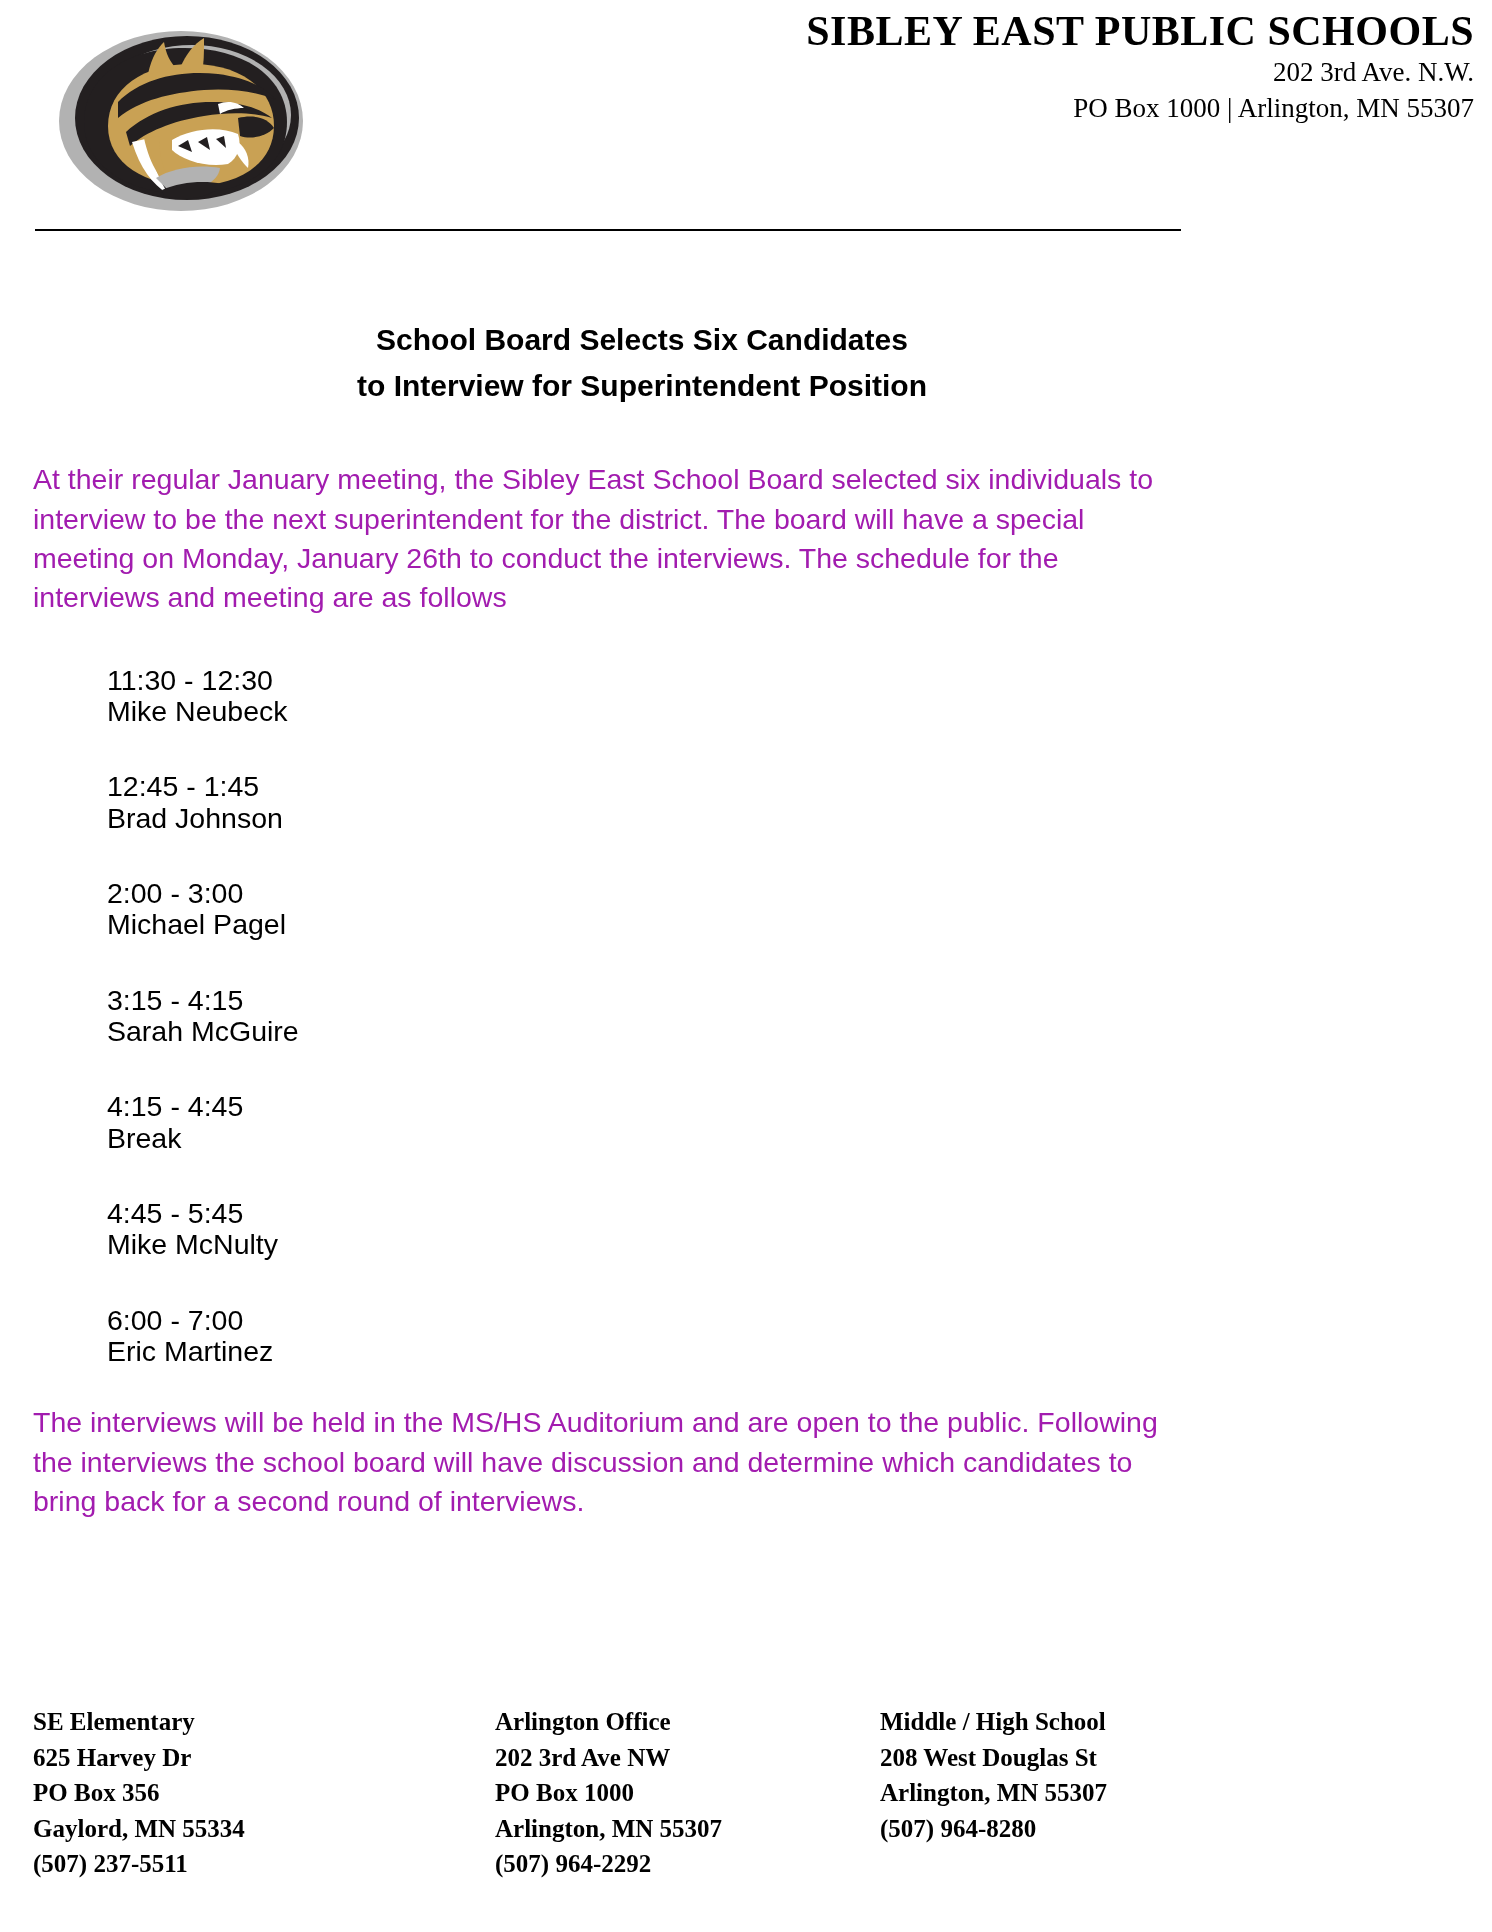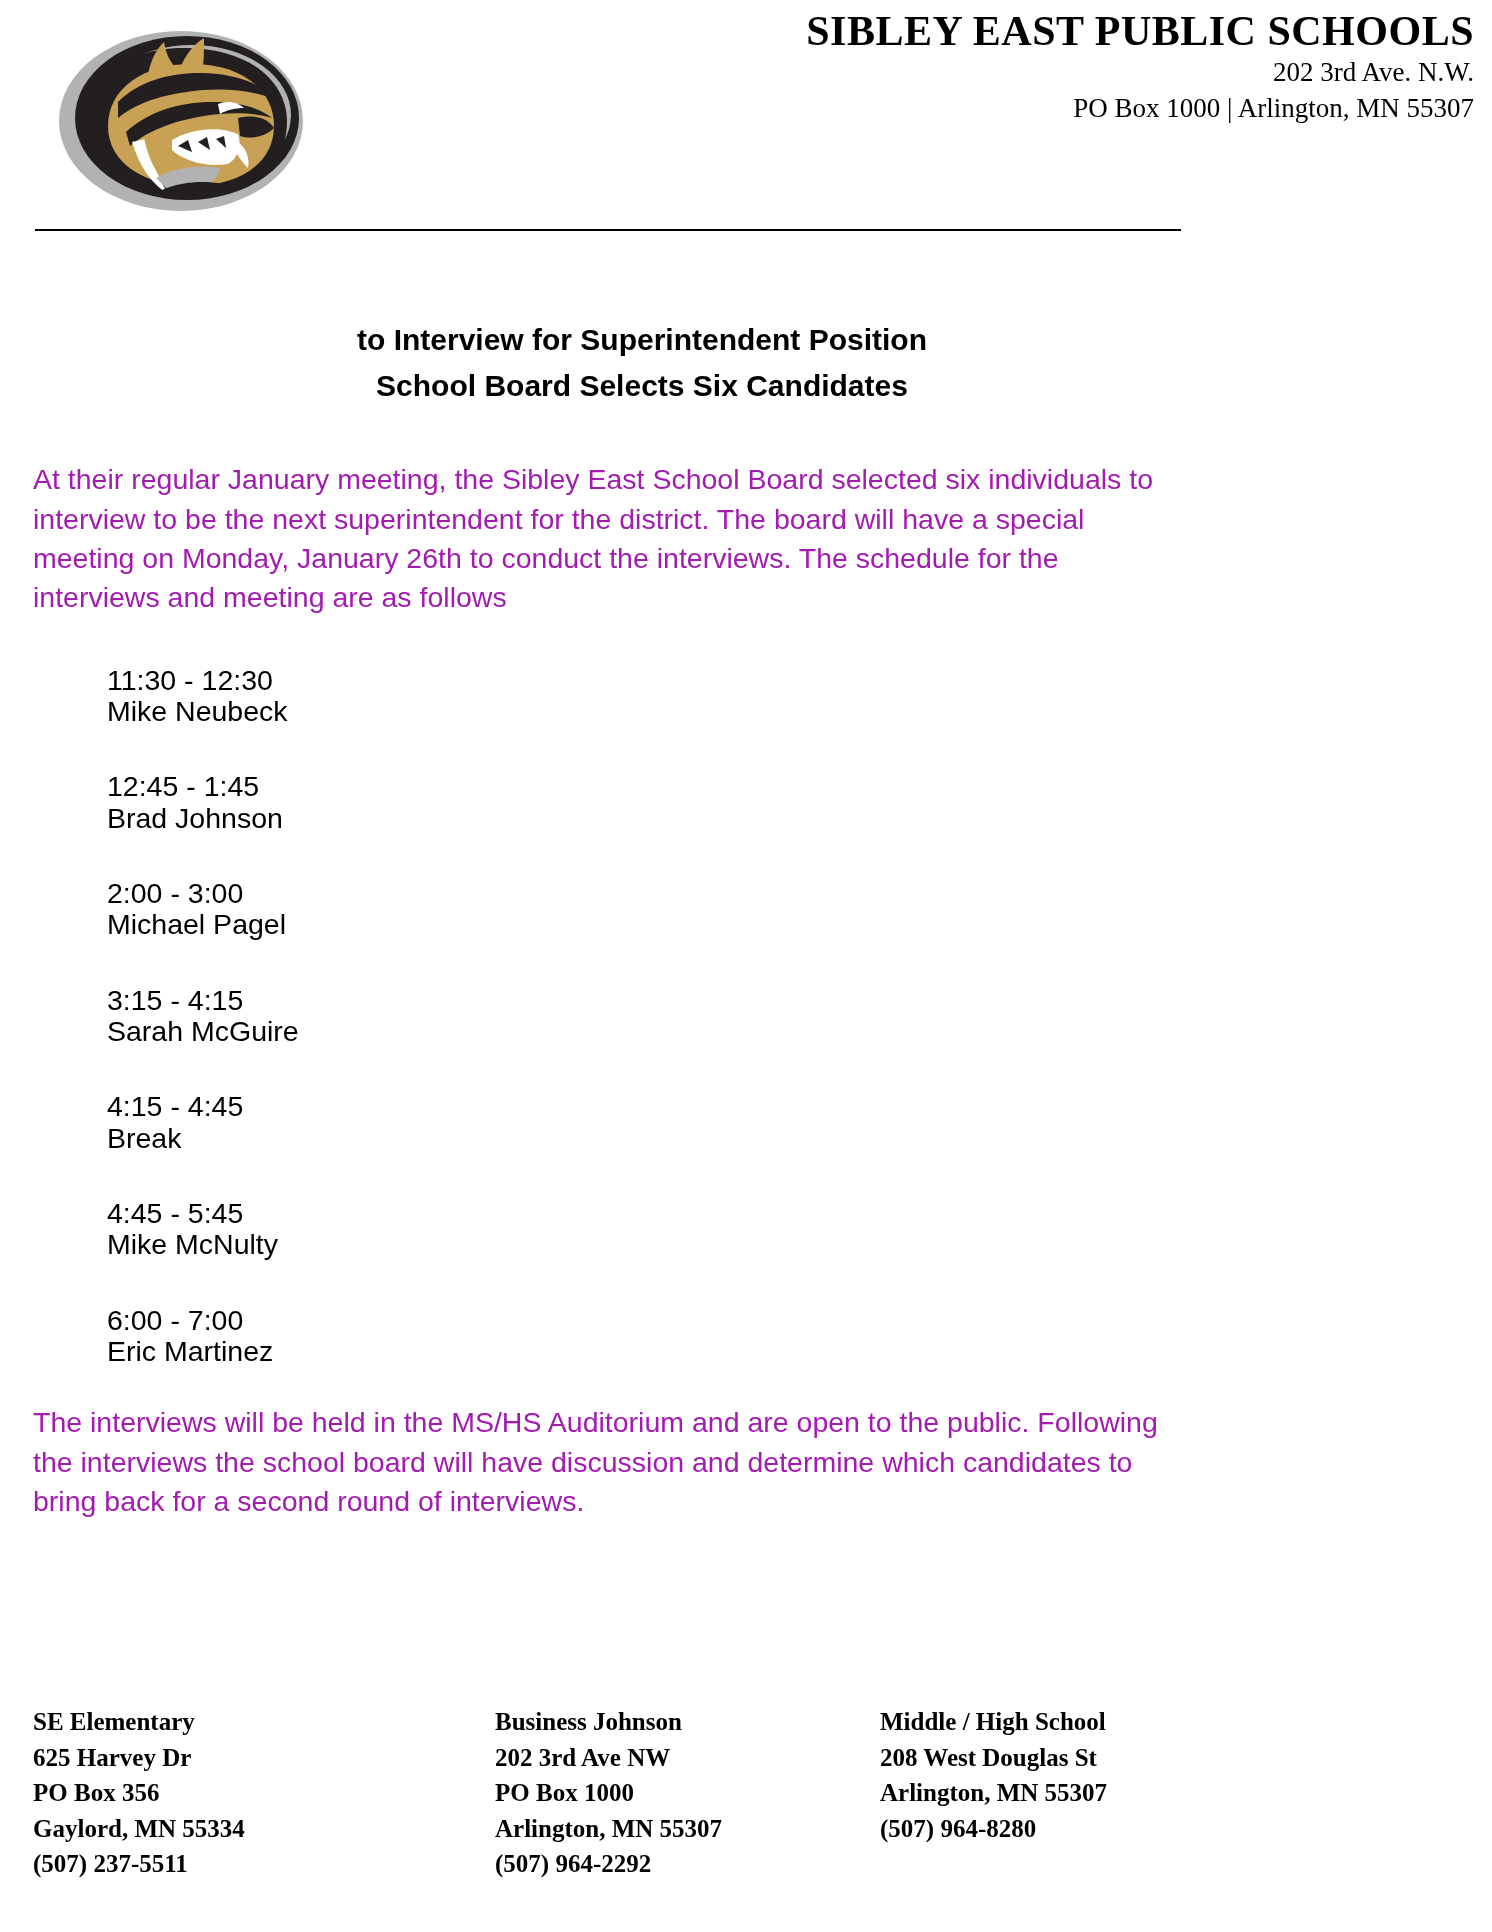--- a/index.html
+++ b/index.html
@@ -184,22 +184,22 @@
     <div class="addr-line">202 3rd Ave. N.W.</div>
     <div class="addr-line">PO Box 1000 | Arlington, MN 55307</div>
   </div>
 
   <div class="header-rule"></div>
 </div>
 
 <div class="content">
 
   <div class="doc-heading">
+    <div>School Board Selects Six Candidates</div>
     <div>to Interview for Superintendent Position</div>
-    <div>School Board Selects Six Candidates</div>
   </div>
 
   <p class="body-para para-intro">At their regular January meeting, the Sibley East School Board selected six individuals to interview to be the next superintendent for the district. The board will have a special meeting on Monday, January 26th to conduct the interviews. The schedule for the interviews and meeting are as follows</p>
 
   <div class="schedule">
     <div class="sched-row">
       <span class="sched-time">11:30 - 12:30</span>
       <span class="sched-name">Mike Neubeck</span>
     </div>
     <div class="sched-row">
@@ -236,21 +236,21 @@
 
     <div class="footer-col footer-col-1">
       <div class="footer-line">SE Elementary</div>
       <div class="footer-line">625 Harvey Dr</div>
       <div class="footer-line">PO Box 356</div>
       <div class="footer-line">Gaylord, MN 55334</div>
       <div class="footer-line">(507) 237-5511</div>
     </div>
 
     <div class="footer-col footer-col-2">
-      <div class="footer-line">Business Johnson</div>
+      <div class="footer-line">Arlington Office</div>
       <div class="footer-line">202 3rd Ave NW</div>
       <div class="footer-line">PO Box 1000</div>
       <div class="footer-line">Arlington, MN 55307</div>
       <div class="footer-line">(507) 964-2292</div>
     </div>
 
     <div class="footer-col footer-col-3">
       <div class="footer-line">Middle / High School</div>
       <div class="footer-line">208 West Douglas St</div>
       <div class="footer-line">Arlington, MN 55307</div>

